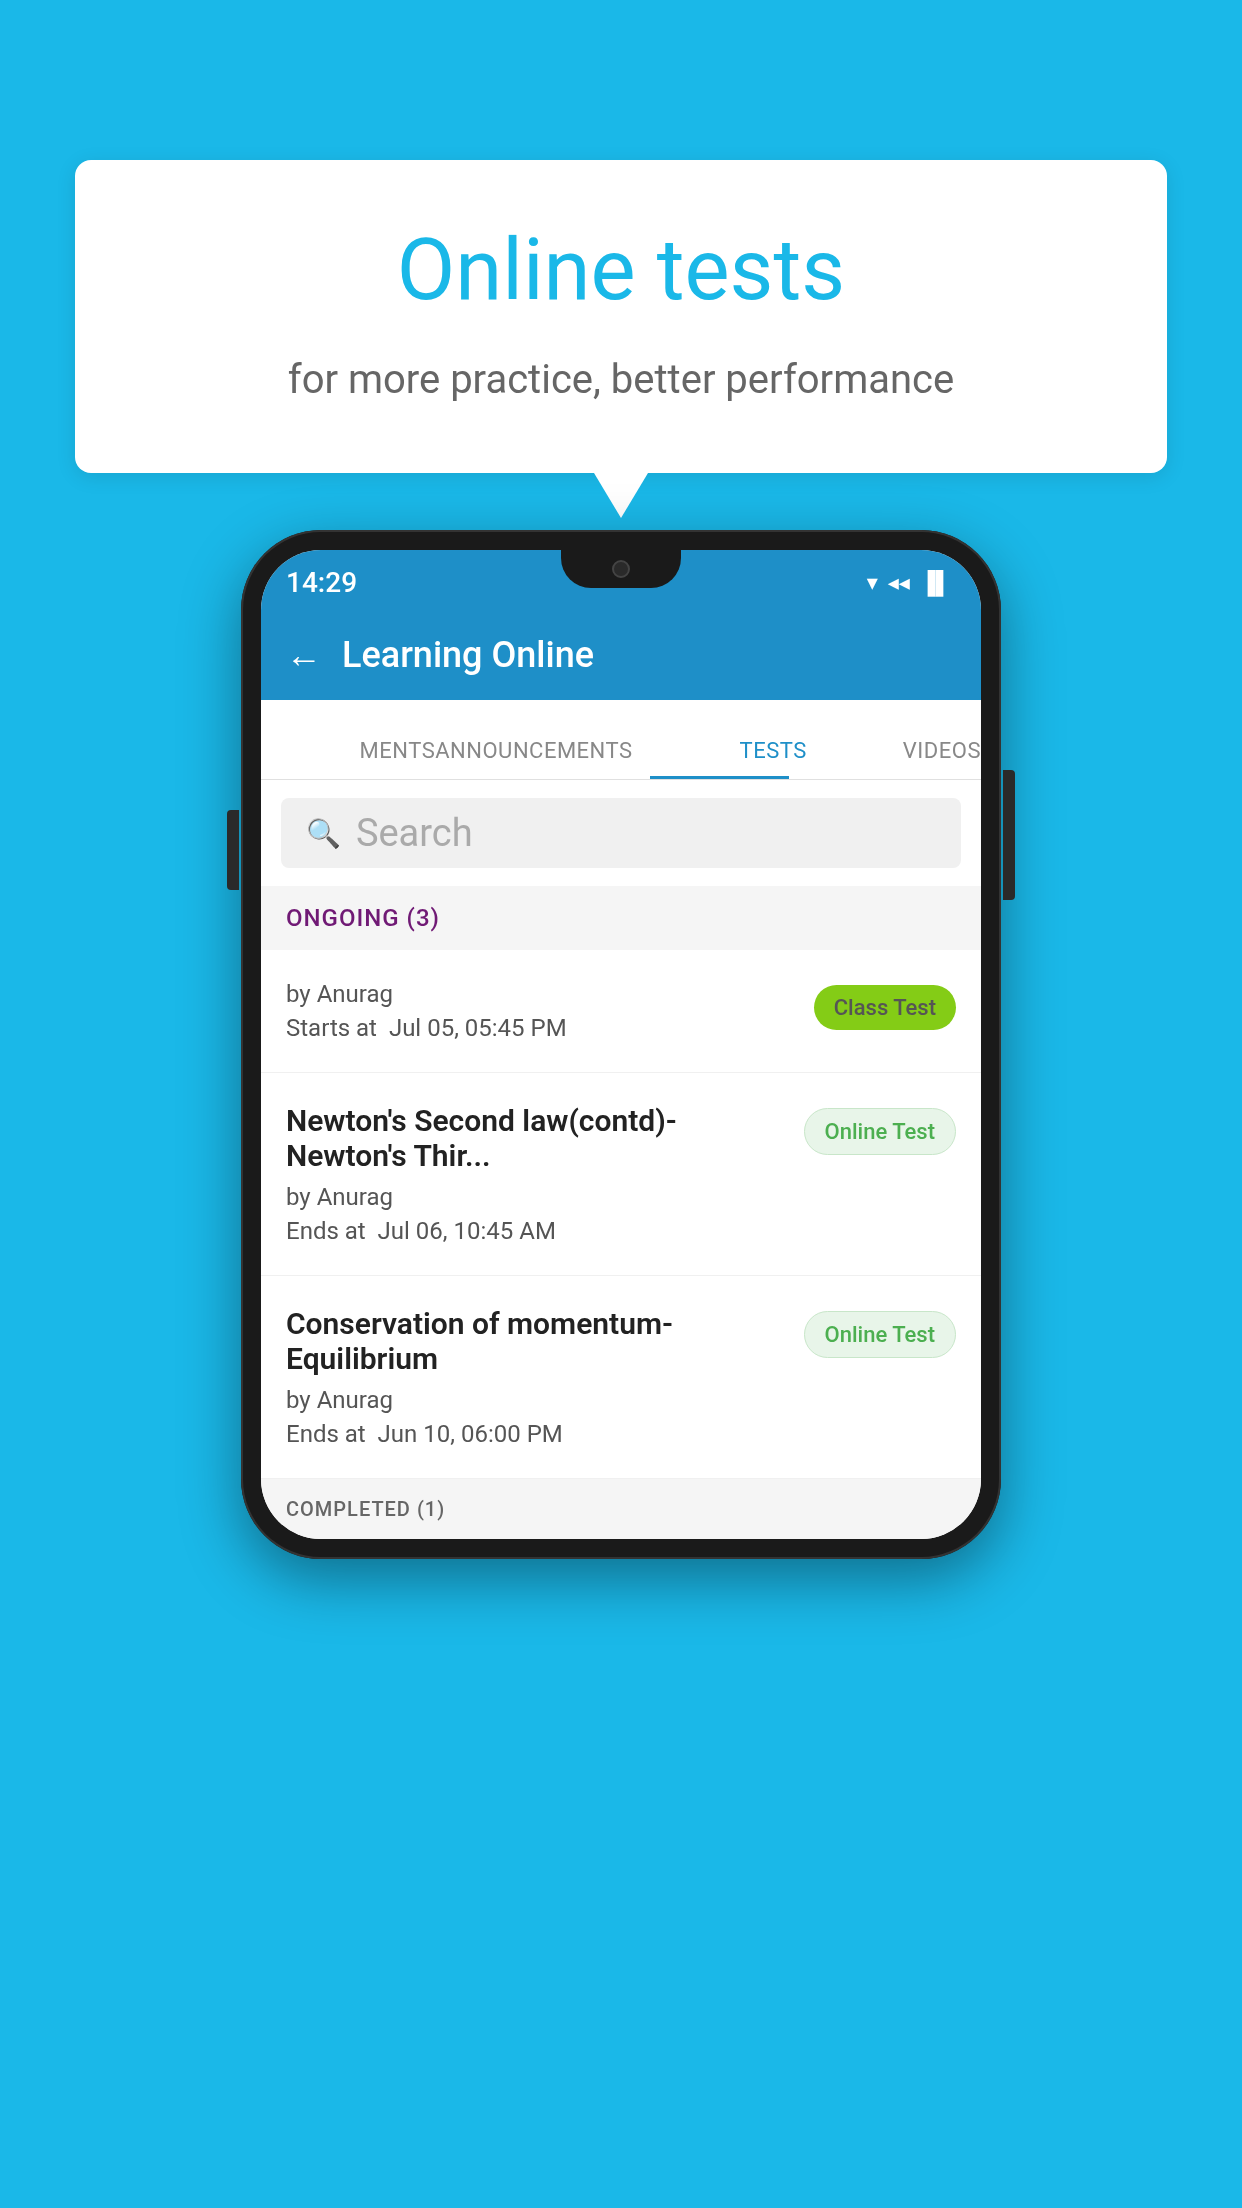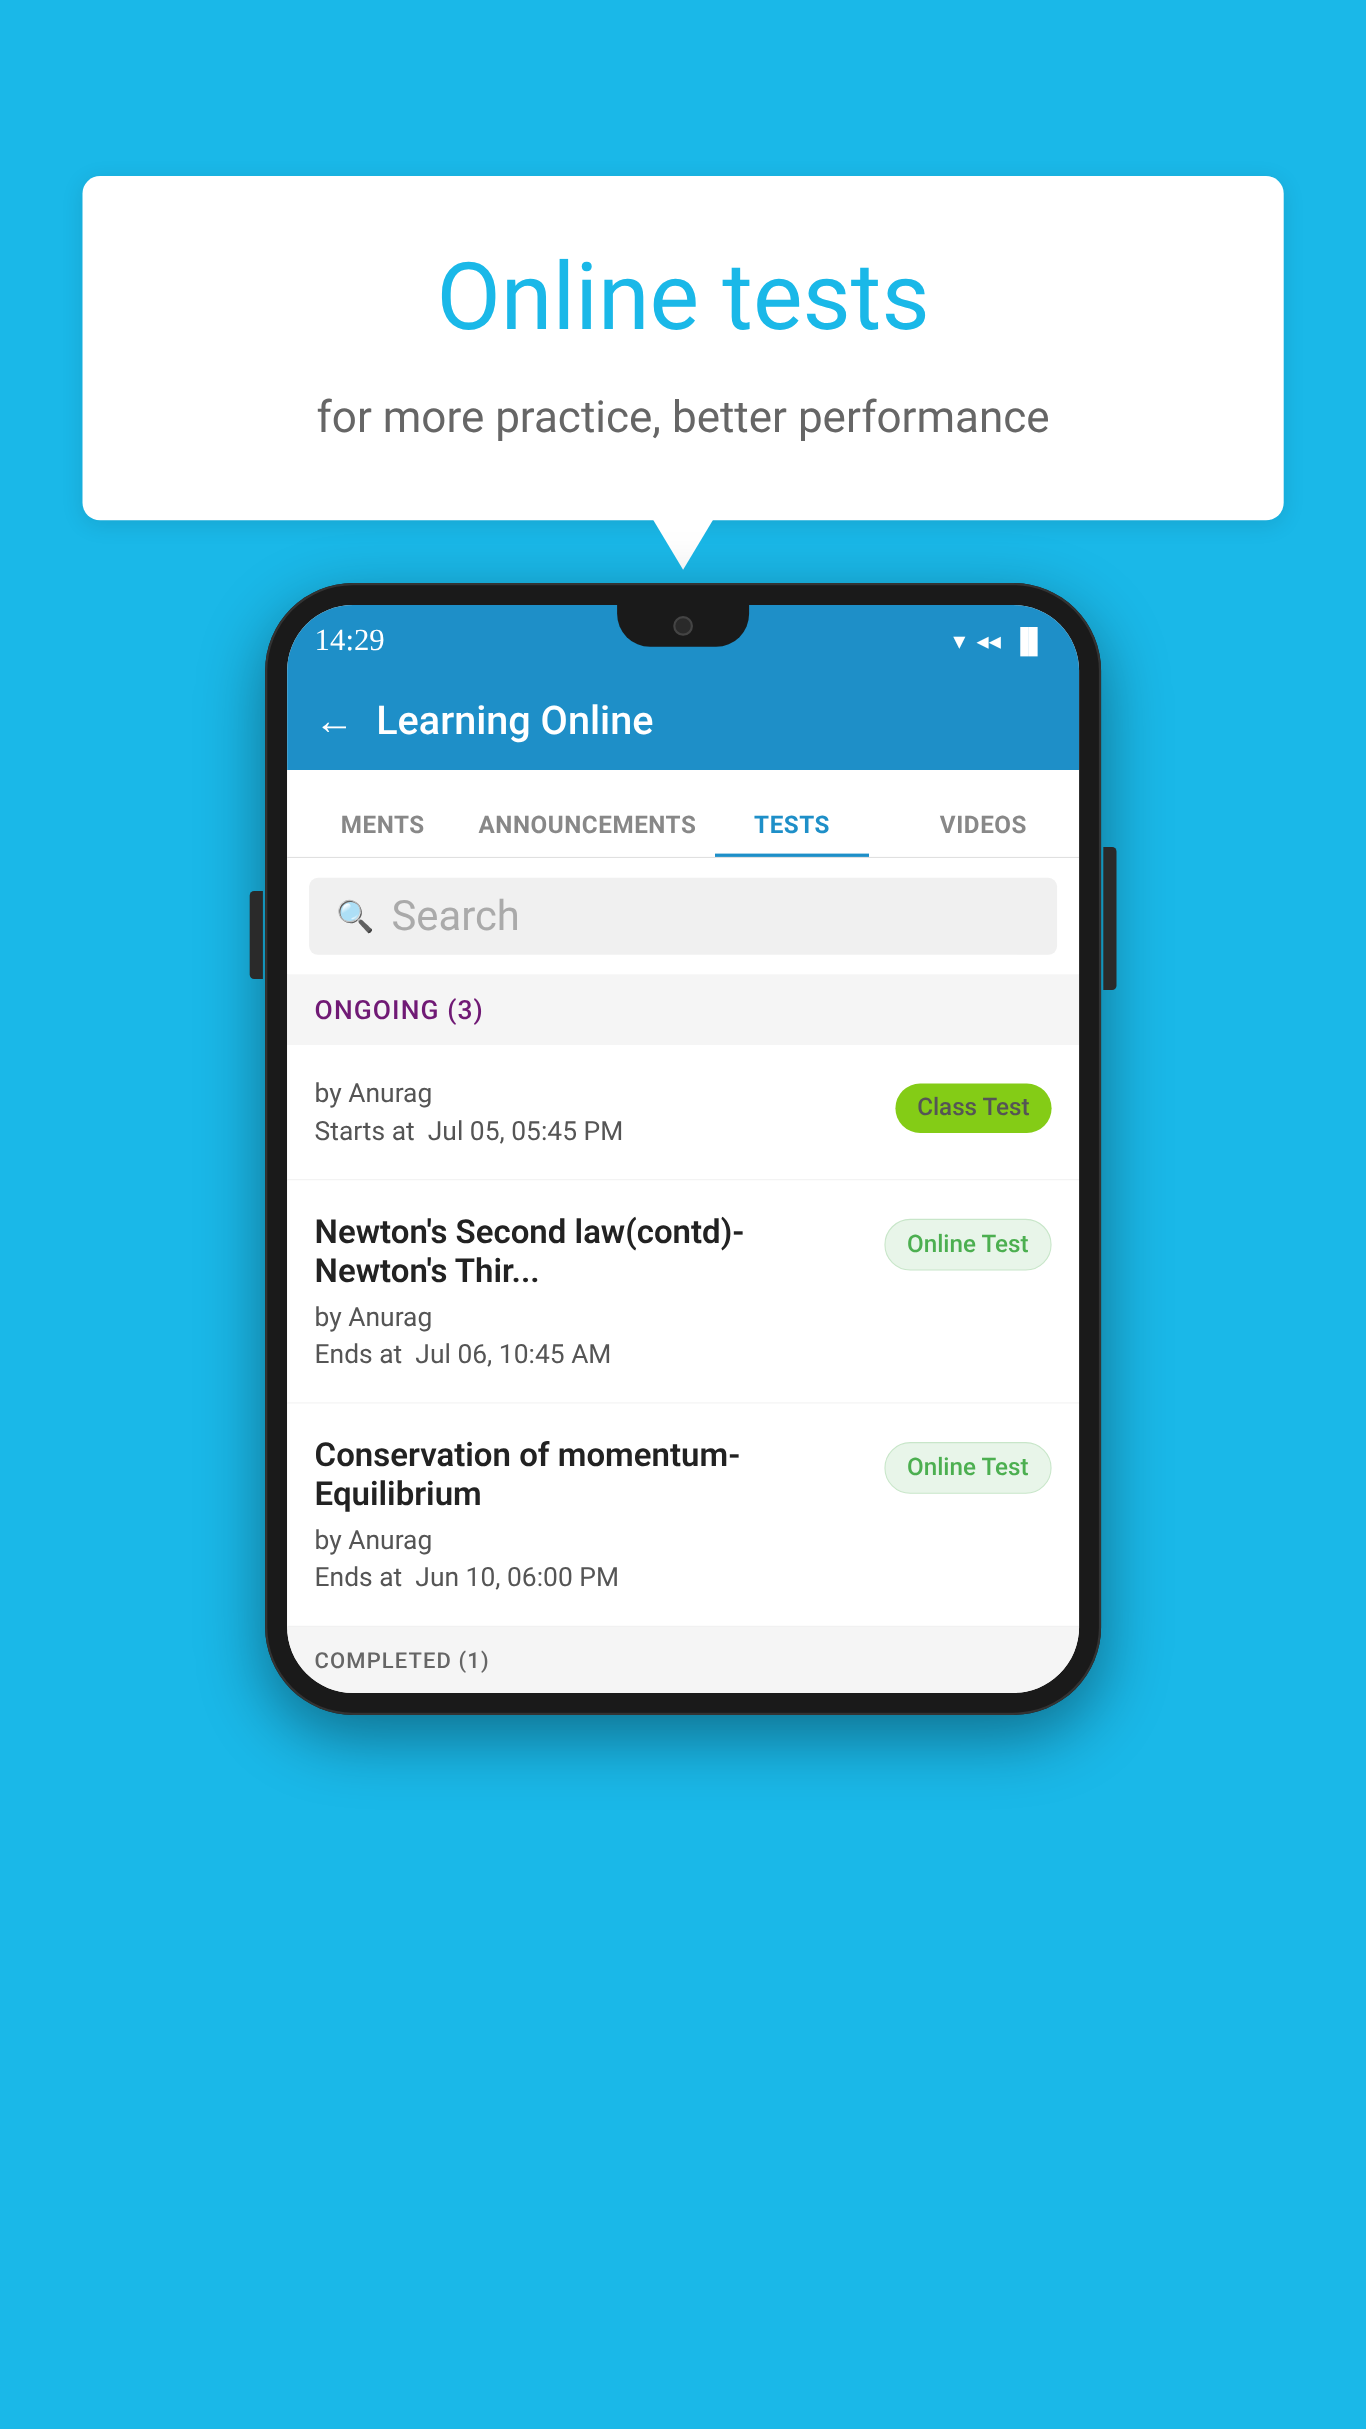--- a/index.html
+++ b/index.html
@@ -126,21 +126,20 @@
 
     
     .status-bar {
       background: #1e8fc8;
       height: 60px;
       display: flex;
       align-items: center;
       justify-content: space-between;
       padding: 0 30px 0 25px;
       padding-top: 5px;
-      font-family: Liberation Serif, serif;
     }
 
     .status-time {
       color: white;
       font-size: 28px;
       font-weight: 500;
     }
 
     .status-icons {
       display: flex;
@@ -174,24 +173,24 @@
     .tabs-bar {
       background: white;
       display: flex;
       border-bottom: 1px solid #e0e0e0;
       height: 80px;
       align-items: flex-end;
     }
 
     .tab {
       flex: 1;
-      text-align: center;
+      text-align: right;
       padding-bottom: 16px;
       font-size: 22px;
-      font-weight: 700;
+      font-weight: 400;
       color: #888;
       letter-spacing: 0.5px;
       position: relative;
       cursor: pointer;
     }
 
     .tab.active {
       color: #1e8fc8;
     }
 

